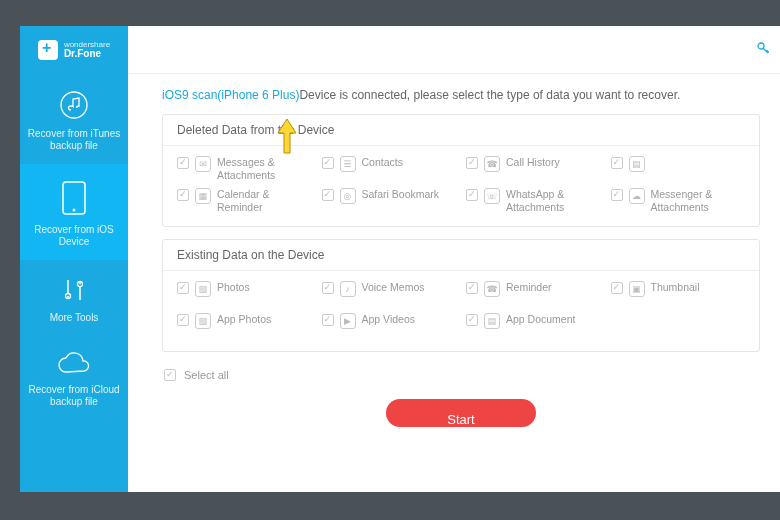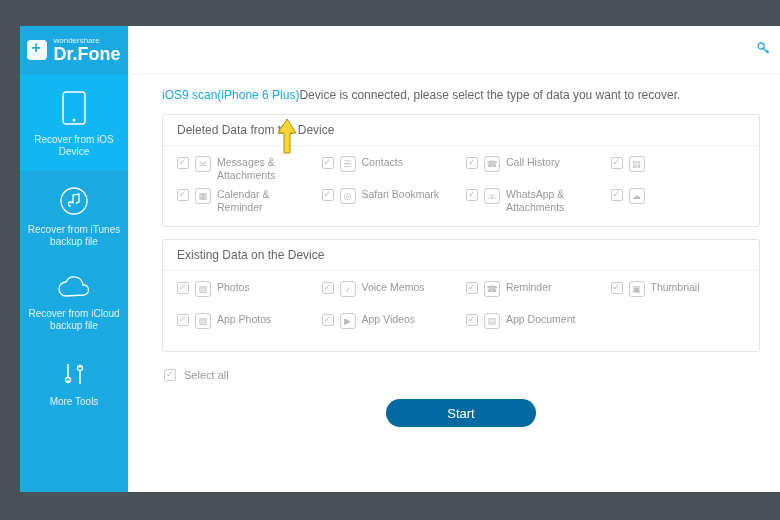--- a/index.html
+++ b/index.html
@@ -47,21 +47,21 @@
   }
   .logo-icon::before {
     content: "+";
     color: #1aa9e0;
     font-weight: bold;
     font-size: 16px;
     position: absolute;
     top: -1px; left: 4px;
   }
   .logo-text small { display:block; font-size:8px; line-height:1; color:#e0f4fc;}
-  .logo-text b { display:block; font-size:18px; line-height:1; color:#fff; font-weight:bold;}
+  .logo-text b { display:block; font-size:10px; line-height:1; color:#fff; font-weight:bold;}
   .side-item {
     width: 100%;
     text-align: center;
     color: #e0f4fc;
     font-size: 10px;
     padding: 16px 4px 12px 4px;
     cursor: pointer;
   }
   .side-item.active {
     background: #12b6f2;
@@ -166,25 +166,25 @@
     align-items: center;
     gap: 8px;
     padding: 4px 2px;
     font-size: 11px;
     color: #999;
   }
   .start-btn {
     margin: 14px auto 0 auto;
     width: 150px;
     height: 28px;
-    background: #0369a1;
+    background: #ef4444;
     color: #fff;
     border-radius: 14px;
     display: flex;
-    align-items: center;
+    align-items: flex-end;
     justify-content: center;
     font-size: 13px;
     cursor: pointer;
   }
   .arrow-cursor {
     position: absolute;
     left: 256px;
     top: 91px;
     pointer-events: none;
     z-index: 10;
@@ -197,50 +197,50 @@
 
   <div class="sidebar">
     <div class="logo-block">
       <span class="logo-icon"></span>
       <span class="logo-text">
         <small>wondershare</small>
         <b>Dr.Fone</b>
       </span>
     </div>
 
+    <div class="side-item">
+      <svg class="side-icon" width="30" height="30" viewBox="0 0 30 30">
+          <circle cx="15" cy="15" r="13" fill="none" stroke="#fff" stroke-width="1.3"></circle>
+          <path d="M12 20c-1.5 0-2.5-1-2.5-2s1-2 2.5-2 2 .5 2 .5V9l6-1v8c-1.5 0-2.5 1-2.5 2" fill="none" stroke="#fff" stroke-width="1.3"></path>
+        </svg>
+      <div class="side-label">Recover from iTunes backup file</div>
+    </div>
+
     <div class="side-item active">
       <svg class="side-icon" width="26" height="36" viewBox="0 0 26 36">
           <rect x="2" y="2" width="22" height="32" rx="3" fill="none" stroke="#fff" stroke-width="1.5"></rect>
           <circle cx="13" cy="30" r="1.5" fill="#fff"></circle>
         </svg>
       <div class="side-label">Recover from iOS Device</div>
-    </div>
-
-    <div class="side-item">
-      <svg class="side-icon" width="30" height="30" viewBox="0 0 30 30">
-          <circle cx="15" cy="15" r="13" fill="none" stroke="#fff" stroke-width="1.3"></circle>
-          <path d="M12 20c-1.5 0-2.5-1-2.5-2s1-2 2.5-2 2 .5 2 .5V9l6-1v8c-1.5 0-2.5 1-2.5 2" fill="none" stroke="#fff" stroke-width="1.3"></path>
-        </svg>
-      <div class="side-label">Recover from iTunes backup file</div>
-    </div>
-
-    <div class="side-item">
-      <svg class="side-icon" width="36" height="24" viewBox="0 0 36 24">
-          <path d="M10 20a7 7 0 0 1 0-14 9 9 0 0 1 17 3 5 5 0 0 1 1 10z" fill="none" stroke="#fff" stroke-width="1.3"></path>
-        </svg>
-      <div class="side-label">Recover from iCloud backup file</div>
     </div>
 
     <div class="side-item">
       <svg class="side-icon" width="28" height="28" viewBox="0 0 28 28">
           <path d="M8 4v14M8 22v-2M20 6v2M20 24V10" stroke="#fff" stroke-width="1.5"></path>
           <circle cx="8" cy="20" r="2.5" fill="none" stroke="#fff" stroke-width="1.3"></circle>
           <circle cx="20" cy="8" r="2.5" fill="none" stroke="#fff" stroke-width="1.3"></circle>
         </svg>
       <div class="side-label">More Tools</div>
+    </div>
+
+    <div class="side-item">
+      <svg class="side-icon" width="36" height="24" viewBox="0 0 36 24">
+          <path d="M10 20a7 7 0 0 1 0-14 9 9 0 0 1 17 3 5 5 0 0 1 1 10z" fill="none" stroke="#fff" stroke-width="1.3"></path>
+        </svg>
+      <div class="side-label">Recover from iCloud backup file</div>
     </div>
   </div>
 
   <div class="main">
     <div class="header">
       <span class="key-icon">
         <svg width="14" height="14" viewBox="0 0 14 14">
             <circle cx="5" cy="5" r="3" fill="none" stroke="#1aa9e0" stroke-width="1.3"></circle>
             <path d="M7 7l5 5M10 10l2-0M11 11l2 0" stroke="#1aa9e0" stroke-width="1.3"></path>
           </svg>
@@ -285,20 +285,21 @@
               <span class="cell-label">Safari Bookmark</span>
             </div>
           <div class="cell">
               <span class="chk"></span>
               <span class="type-icon">☏</span>
               <span class="cell-label">WhatsApp &amp; Attachments</span>
             </div>
           <div class="cell">
               <span class="chk"></span>
               <span class="type-icon">☁</span>
+              <span class="cell-label">Messenger &amp; Attachments</span>
             </div>
         </div>
       </div>
 
       <div class="panel">
         <div class="panel-header">Existing Data on the Device</div>
         <div class="grid">
           <div class="cell">
               <span class="chk"></span>
               <span class="type-icon">▧</span>

